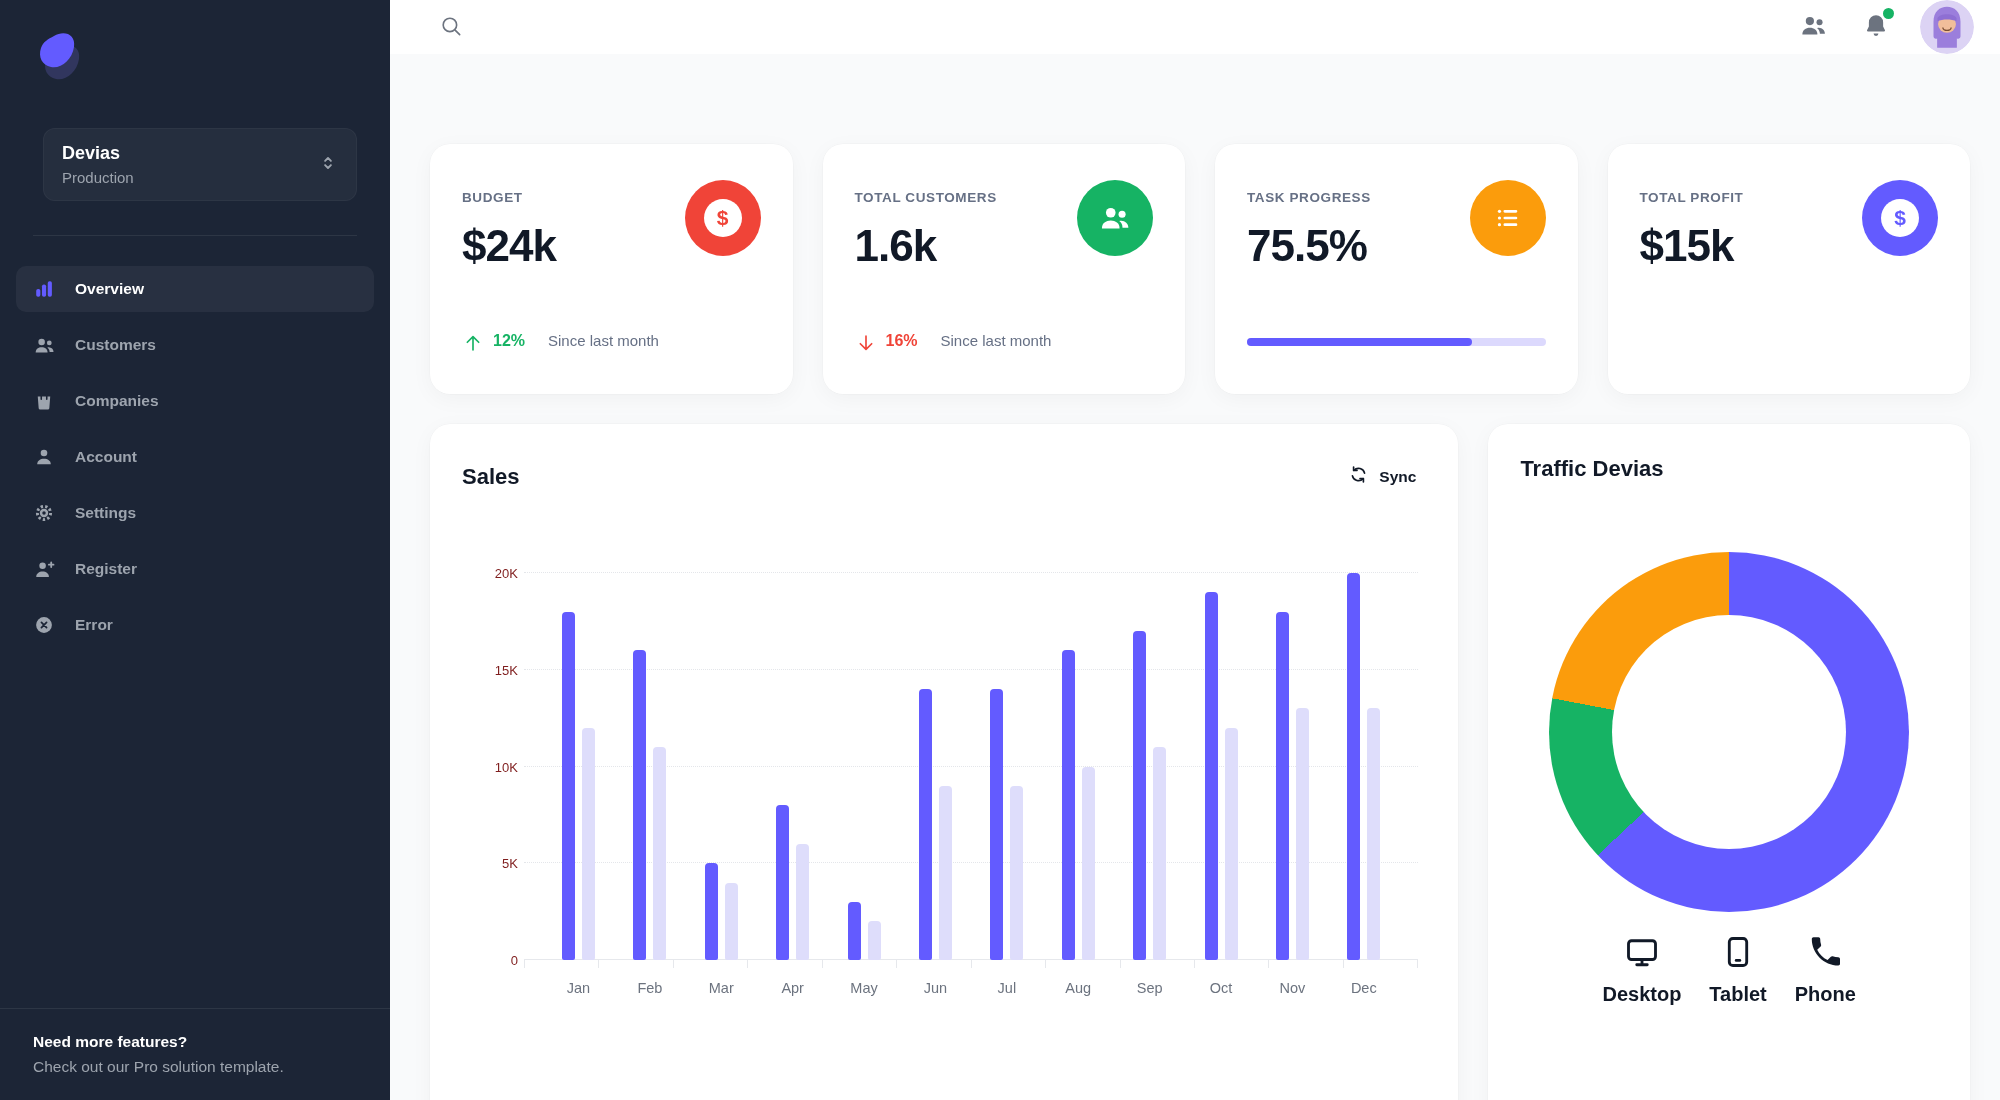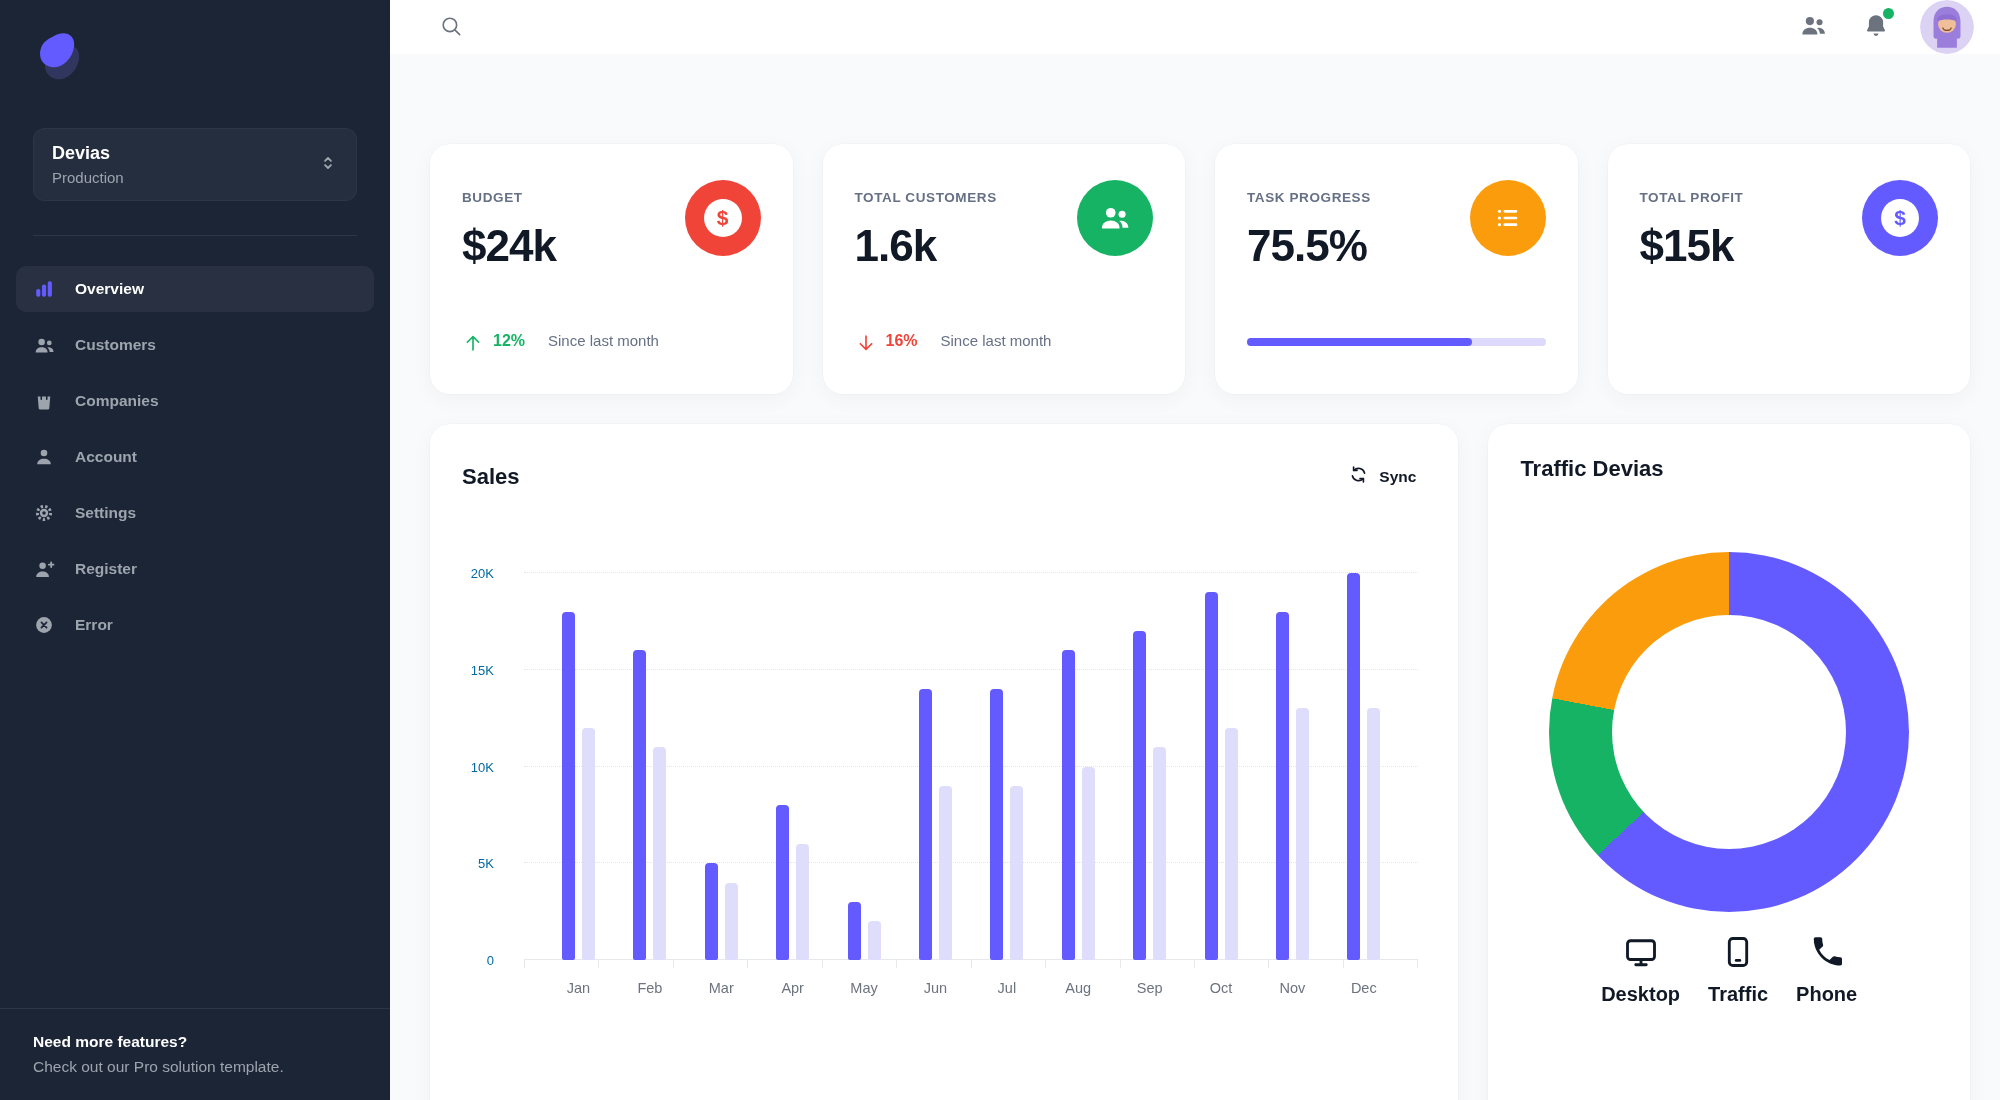--- a/index.html
+++ b/index.html
@@ -16,20 +16,21 @@
     background:#1C2536; display:flex; flex-direction:column;
   }
   .sidebar-top { padding:30px 33px 0; }
   .logo { display:block; margin-bottom:40px; }
   .workspace {
     background:rgba(255,255,255,0.045);
     border:1px solid rgba(255,255,255,0.04);
     border-radius:12px; padding:14px 18px;
     display:flex; align-items:center; justify-content:space-between;
     cursor:pointer;
+    margin-left:10px;
   }
   .ws-name { color:#FFFFFF; font-size:18px; font-weight:600; margin-bottom:5px; }
   .ws-env  { color:#9DA4AE; font-size:15px; }
   .sb-divider { height:1px; background:rgba(255,255,255,0.08); margin-top:34px; }
   .nav { padding:30px 16px 0; flex:1; }
   .nav-item {
     display:flex; align-items:center; gap:19px;
     height:46px; padding:0 16px; margin-bottom:10px;
     border-radius:10px; cursor:pointer;
     color:#9DA4AE; font-size:15.5px; font-weight:600;
@@ -89,21 +90,21 @@
   .sync-btn {
     display:flex; align-items:center; gap:10px;
     background:none; border:none; cursor:pointer; padding:8px 10px; border-radius:10px;
     font-family:"Liberation Sans", sans-serif;
     font-size:15.5px; font-weight:600; color:#111927;
   }
 
   
   .chart { display:flex; margin-top:76px; height:387px; }
   .y-col { width:62px; position:relative; height:100%; }
-  .y-label { position:absolute; right:30px; transform:translateY(50%); font-size:13px; color:#0369a1; }
+  .y-label { position:absolute; right:6px; transform:translateY(50%); font-size:13px; color:#7f1d1d; }
   .plot { flex:1; position:relative; height:100%; margin-right:8px; }
   .gridline { position:absolute; left:0; right:0; height:0; border-top:1.5px dotted #E4E6EA; }
   .gridline.zero { border-top:1px solid #E6E8EC; }
   .bars { position:absolute; left:0; right:0; top:0; bottom:0; display:flex; justify-content:space-between; align-items:flex-end; padding:0 38px; }
   .bar-group { display:flex; align-items:flex-end; gap:7px; height:100%; }
   .bar { width:13px; border-radius:4px 4px 2px 2px; }
   .x-ticks { position:absolute; left:0; right:0; bottom:-8px; display:flex; justify-content:space-between; }
   .x-tick { width:1px; height:8px; background:#E6E8EC; }
   .months { display:flex; justify-content:space-between; padding:0 38px; margin:20px 8px 0 62px; }
   .month { width:33px; text-align:center; font-size:14.5px; color:#6C737F; white-space:nowrap; }
@@ -477,21 +478,21 @@
             </span>
             <span class="legend-label">Desktop</span>
           </div>
           <div class="legend-item">
             <span>
               <svg width="36" height="36" viewBox="0 0 24 24" fill="none" stroke="#111927" stroke-width="1.9" stroke-linecap="round" stroke-linejoin="round">
                 <rect x="6.2" y="3" width="11.6" height="18" rx="2.4"></rect>
                 <path d="M10.8 17.6h2.4"></path>
               </svg>
             </span>
-            <span class="legend-label">Traffic</span>
+            <span class="legend-label">Tablet</span>
           </div>
           <div class="legend-item">
             <span>
               <svg width="36" height="36" viewBox="0 0 24 24" fill="#111927">
                 <path d="M6.8 10.5c1.5 3 3.9 5.4 6.9 6.9l2.2-2.2c.3-.3.8-.4 1.2-.3 1.2.4 2.5.6 3.8.6.6 0 1.1.5 1.1 1.1v3.3c0 .6-.5 1.1-1.1 1.1C11.3 21 3.2 12.9 3.2 3.3c0-.6.5-1.1 1.1-1.1h3.4c.6 0 1.1.5 1.1 1.1 0 1.3.2 2.6.6 3.8.1.4 0 .8-.3 1.2l-2.3 2.2z"></path>
               </svg>
             </span>
             <span class="legend-label">Phone</span>
           </div>
         </div>

